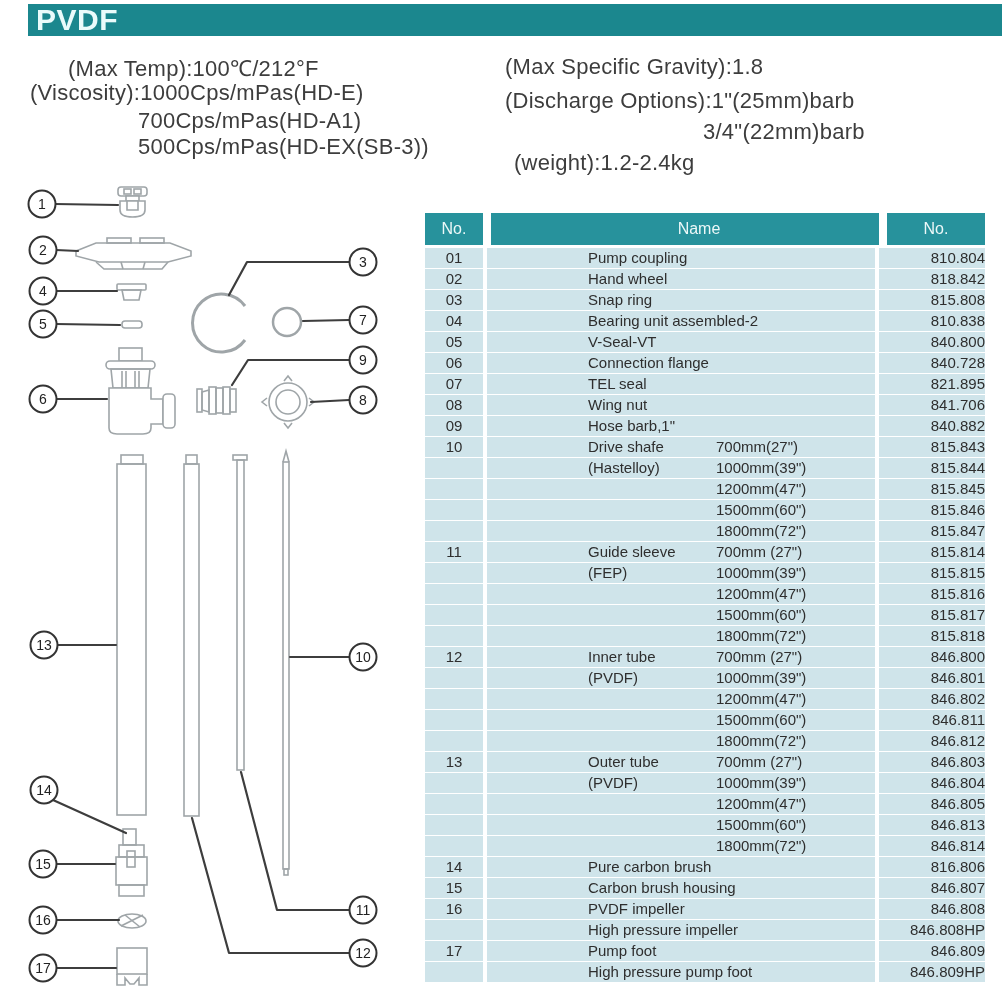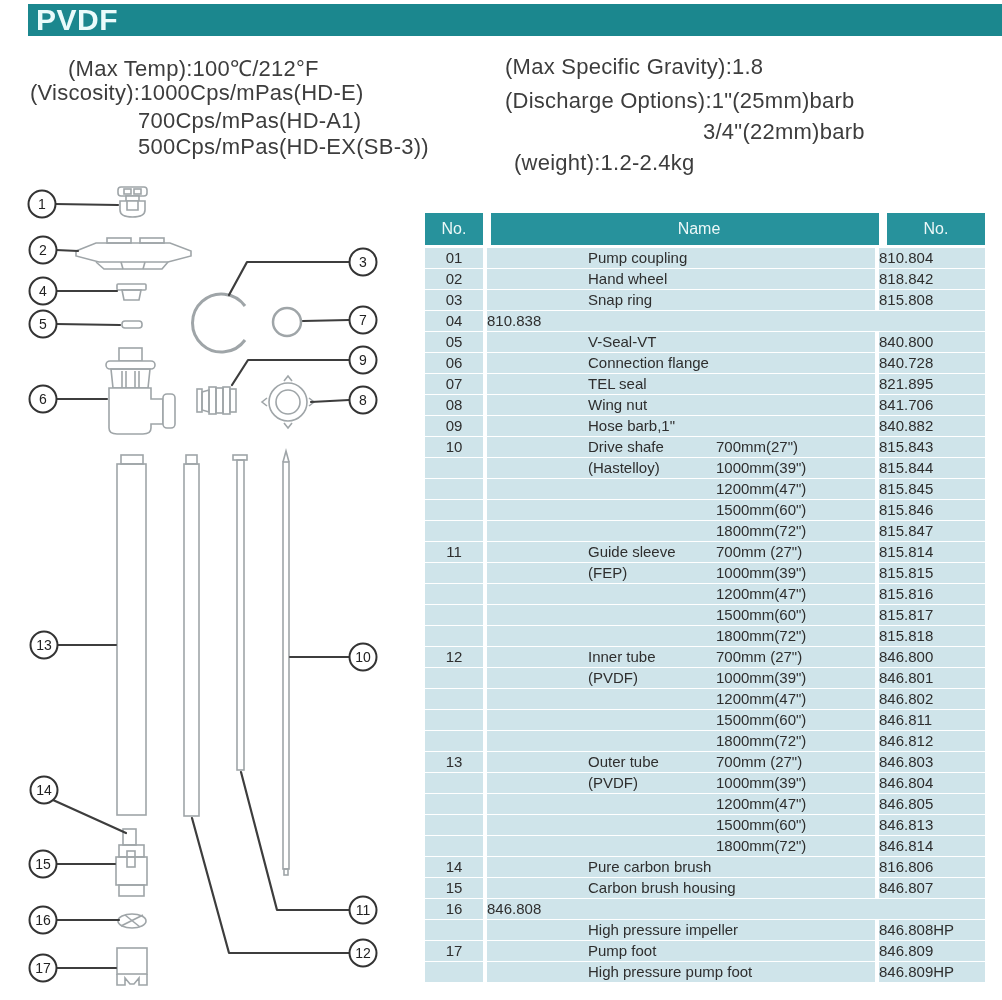--- a/index.html
+++ b/index.html
@@ -33,21 +33,21 @@
   .t-header .th{background:var(--teal2);color:#ecf8f8;font-size:16px;line-height:32px;text-align:center;}
   .th.h1{width:58px;}
   .th.h2{width:388px;padding-left:28px;}
   .th.h3{flex:1;}
   .t-row{display:flex;gap:4px;height:20px;margin-bottom:1px;}
   .t-row .tc{background:var(--row);font-size:15px;line-height:20px;color:#2e2e2e;}
   .tc.c1{width:58px;text-align:center;}
   .tc.c2{width:388px;position:relative;}
   .tc.c2 .nm{position:absolute;left:101px;white-space:pre;}
   .tc.c2 .sz{position:absolute;left:229px;white-space:pre;}
-  .tc.c3{flex:1;text-align:left;}
+  .tc.c3{flex:1;text-align:right;}
 
   
   .diagram-svg{position:absolute;left:0;top:180px;width:420px;height:820px;}
   .parts{stroke:#9fa5a8;stroke-width:1.6;fill:#fff;}
   .parts .thin{fill:none;}
   .leader{fill:none;stroke:#3d3d3d;stroke-width:2.2;stroke-linecap:round;stroke-linejoin:round;}
   .callout-circle{fill:#fff;stroke:#333;stroke-width:2;}
   .callout-num{font-family:"Liberation Sans",sans-serif;font-size:14px;fill:#222;text-anchor:middle;}
 </style>
 </head>
@@ -251,20 +251,24 @@
         <div class="t-row">
           <div class="tc c1">03</div>
           <div class="tc c2">
             <span class="nm">Snap ring</span>
             <span class="sz"></span>
           </div>
           <div class="tc c3">815.808</div>
         </div>
         <div class="t-row">
           <div class="tc c1">04</div>
+          <div class="tc c2">
+            <span class="nm">Bearing unit assembled-2</span>
+            <span class="sz"></span>
+          </div>
           <div class="tc c3">810.838</div>
         </div>
         <div class="t-row">
           <div class="tc c1">05</div>
           <div class="tc c2">
             <span class="nm">V-Seal-VT</span>
             <span class="sz"></span>
           </div>
           <div class="tc c3">840.800</div>
         </div>
@@ -471,20 +475,24 @@
         <div class="t-row">
           <div class="tc c1">15</div>
           <div class="tc c2">
             <span class="nm">Carbon brush housing</span>
             <span class="sz"></span>
           </div>
           <div class="tc c3">846.807</div>
         </div>
         <div class="t-row">
           <div class="tc c1">16</div>
+          <div class="tc c2">
+            <span class="nm">PVDF impeller</span>
+            <span class="sz"></span>
+          </div>
           <div class="tc c3">846.808</div>
         </div>
         <div class="t-row">
           <div class="tc c1"></div>
           <div class="tc c2">
             <span class="nm">High pressure impeller</span>
             <span class="sz"></span>
           </div>
           <div class="tc c3">846.808HP</div>
         </div>

